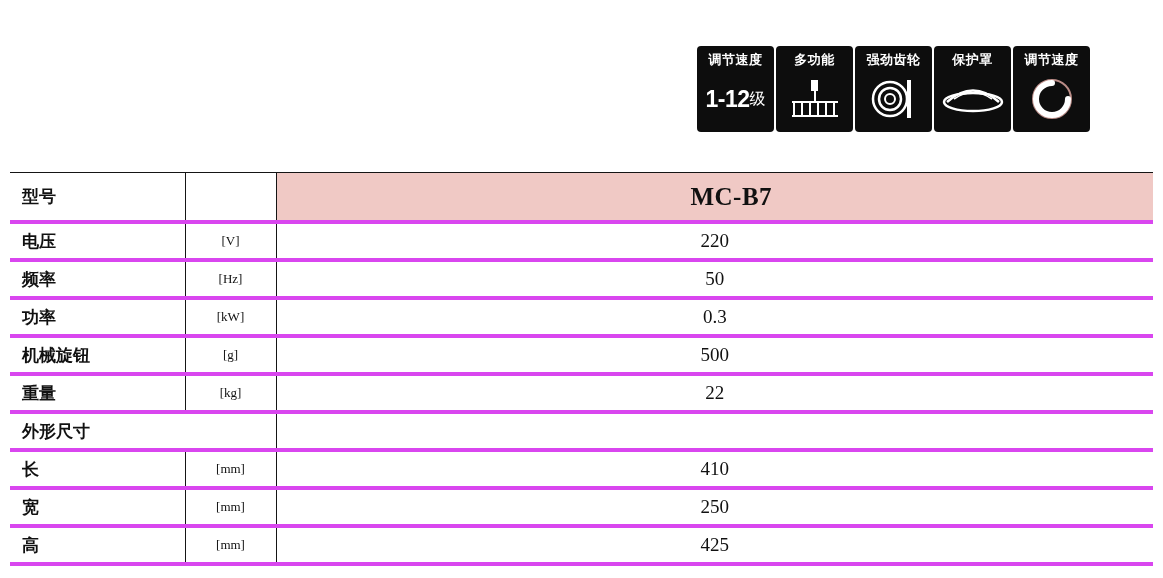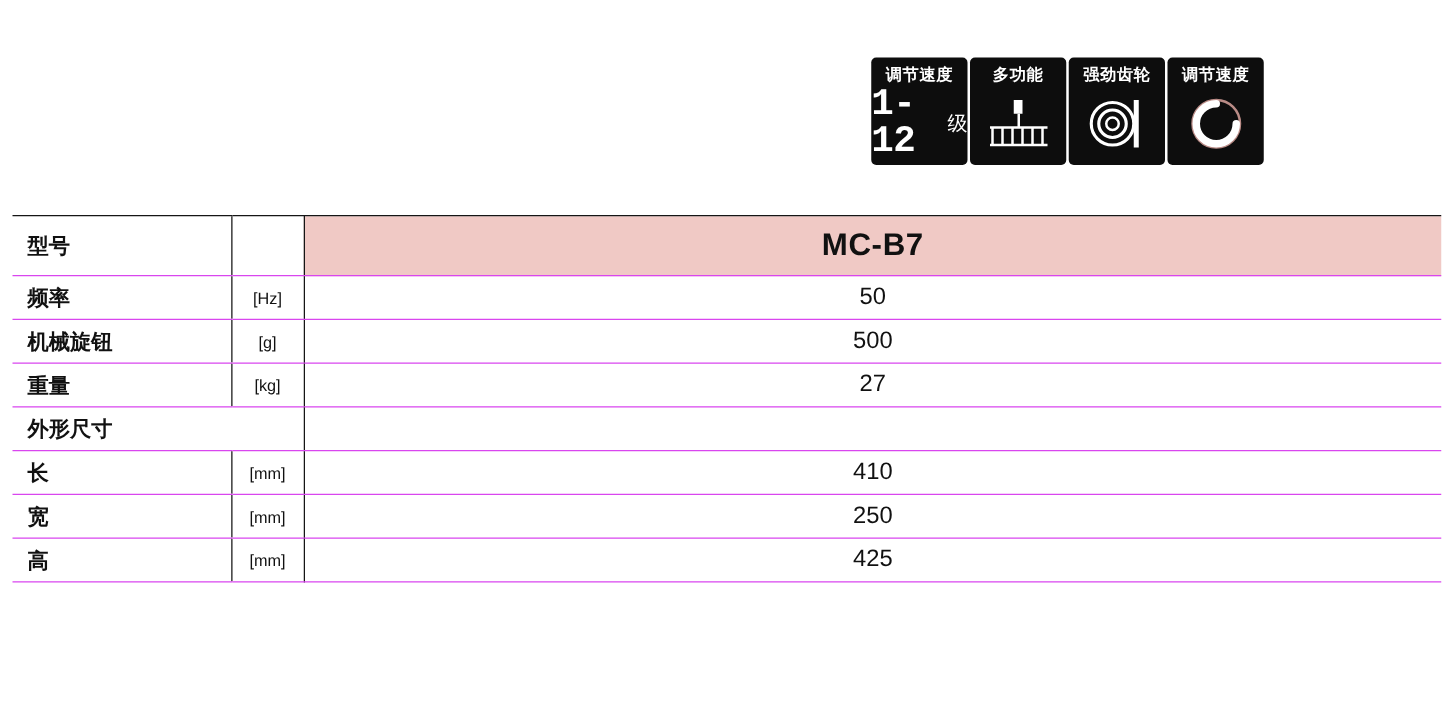--- a/index.html
+++ b/index.html
@@ -49,42 +49,42 @@
     white-space: nowrap;
   }
   .badge-art {
     flex: 1;
     display: flex;
     align-items: center;
     justify-content: center;
     width: 100%;
   }
   .speed-text {
-    font-size: 30px;
+    font-size: 23px;
     font-weight: bold;
     line-height: 1;
     letter-spacing: -0.5px;
-    font-family: Liberation Mono, monospace;
   }
 
   
   .spec-table {
     position: absolute;
     left: 10px;
     top: 172px;
     width: 1143px;
     border-collapse: collapse;
     table-layout: fixed;
   }
   .spec-table td {
     border-top: 1px solid #151515;
-    border-bottom: 1px solid #d946ef;
+    border-bottom: 4px solid #d946ef;
     padding: 0;
     height: 34px;
     vertical-align: middle;
+    font-family: Liberation Serif, serif;
   }
   .c-label {
     width: 175px;
     font-size: 17px;
     font-weight: bold;
     padding-left: 12px !important;
     box-sizing: border-box;
   }
   .c-unit {
     width: 57px;
@@ -93,20 +93,21 @@
     text-align: center;
     font-size: 13px;
     color: #111;
   }
   .c-value {
     text-align: center;
     font-size: 19px;
   }
   .model-row td {
     height: 47px;
+    padding-left: 33px;
   }
   .model-row .c-label {
     font-size: 17px;
     font-weight: bold;
   }
   .model-name {
     background: #f0c9c5;
     text-align: center;
     font-size: 25px;
     font-weight: bold;
@@ -158,20 +159,30 @@
       <div class="badge-art">
         <svg width="60" height="46" viewBox="0 0 60 46" aria-hidden="true">
           <circle cx="26" cy="23" r="17" fill="none" stroke="#ffffff" stroke-width="2.5"></circle>
           <circle cx="26" cy="23" r="11" fill="none" stroke="#ffffff" stroke-width="2.5"></circle>
           <circle cx="26" cy="23" r="5" fill="none" stroke="#ffffff" stroke-width="2"></circle>
           <rect x="43" y="4" width="4" height="38" fill="#ffffff"></rect>
         </svg>
       </div>
     </div>
 
+    <div class="badge">
+      <div class="badge-title">保护罩</div>
+      <div class="badge-art">
+        <svg width="66" height="44" viewBox="0 0 66 44" aria-hidden="true">
+          <ellipse cx="33" cy="25" rx="29" ry="9" fill="none" stroke="#ffffff" stroke-width="2.5"></ellipse>
+          <path d="M7 25 Q33 2 59 25" fill="none" stroke="#ffffff" stroke-width="2.5"></path>
+          <path d="M14 22 Q33 9 52 22" fill="none" stroke="#ffffff" stroke-width="1.6"></path>
+        </svg>
+      </div>
+    </div>
 
     <div class="badge">
       <div class="badge-title">调节速度</div>
       <div class="badge-art">
         <svg width="52" height="46" viewBox="0 0 52 46" aria-hidden="true">
           <circle cx="26" cy="23" r="19" fill="none" stroke="#b98b86" stroke-width="2"></circle>
           <path d="M26 7 a16 16 0 1 0 16 16" fill="none" stroke="#ffffff" stroke-width="6" stroke-linecap="round"></path>
         </svg>
       </div>
     </div>
@@ -180,33 +191,43 @@
 
   <table class="spec-table">
     <tbody>
       <tr class="model-row">
         <td class="c-label">型号</td>
         <td class="c-unit"></td>
         <td class="model-name">MC-B7</td>
       </tr>
 
       <tr>
+        <td class="c-label">电压</td>
+        <td class="c-unit">[V]</td>
+        <td class="c-value">220</td>
+      </tr>
+      <tr>
         <td class="c-label">频率</td>
         <td class="c-unit">[Hz]</td>
         <td class="c-value">50</td>
       </tr>
       <tr>
+        <td class="c-label">功率</td>
+        <td class="c-unit">[kW]</td>
+        <td class="c-value">0.3</td>
+      </tr>
+      <tr>
         <td class="c-label">机械旋钮</td>
         <td class="c-unit">[g]</td>
         <td class="c-value">500</td>
       </tr>
       <tr>
         <td class="c-label">重量</td>
         <td class="c-unit">[kg]</td>
-        <td class="c-value">27</td>
+        <td class="c-value">22</td>
       </tr>
 
       <tr class="section-row">
         <td class="c-label">外形尺寸</td>
         <td class="c-unit blank"></td>
         <td class="c-value"></td>
       </tr>
 
       <tr>
         <td class="c-label">长</td>

